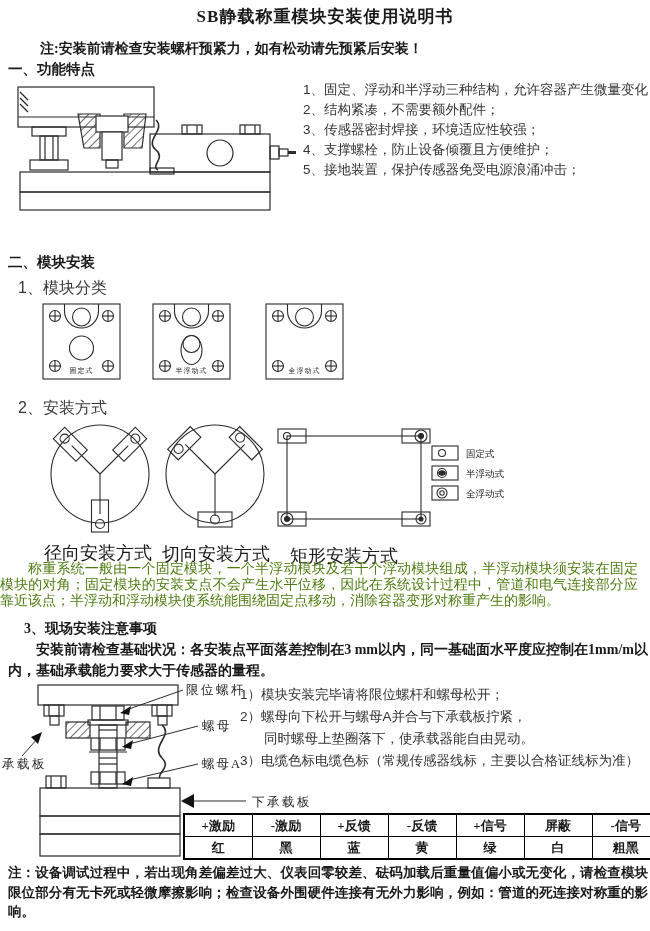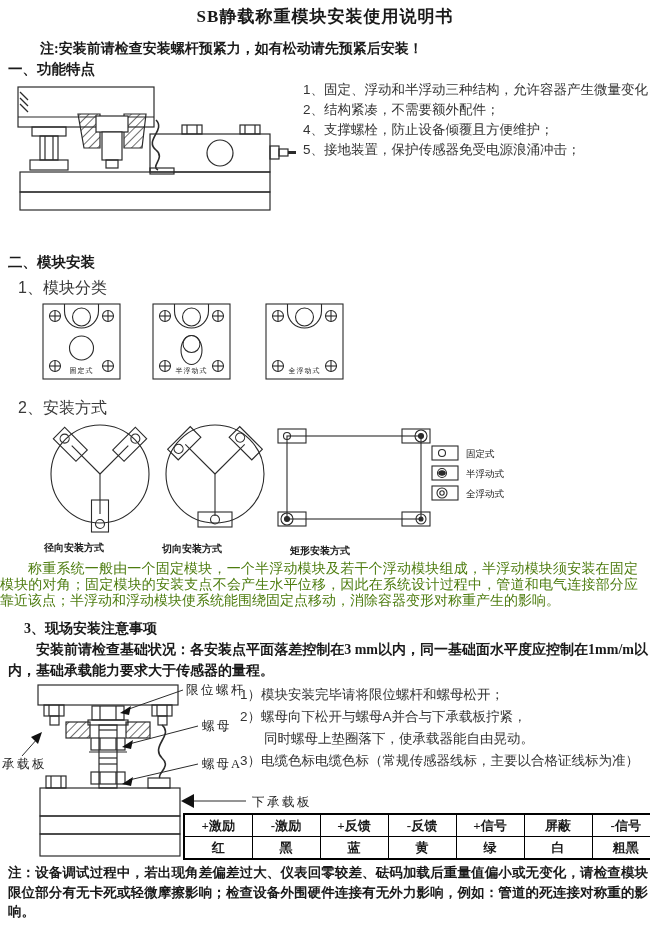--- a/index.html
+++ b/index.html
@@ -6,21 +6,21 @@
   .page{position:relative;width:650px;height:931px;background:#fff;overflow:hidden;
         font-family:"Liberation Serif",serif;color:#1a1a1a;}
   .abs{position:absolute;}
   .title{top:5px;left:0;width:650px;text-align:center;font-size:17px;font-weight:bold;letter-spacing:1px;}
   .top-note{top:40px;left:40px;font-size:14px;font-weight:bold;}
   .h1{font-size:14.5px;font-weight:bold;}
   .sub{font-family:"Liberation Sans","DejaVu Sans",sans-serif;color:#3a3a3a;font-size:16px;}
   .features{top:80px;left:303px;width:346px;font-family:"Liberation Sans","DejaVu Sans",sans-serif;
             color:#333;font-size:13.5px;line-height:20px;}
   .feat{padding-left:1.65em;text-indent:-1.65em;}
-  .method-label{font-size:10px;font-weight:bold;}
+  .method-label{font-size:18px;font-weight:normal;}
   .para1{top:560px;left:0;width:638px;font-family:"Liberation Sans","DejaVu Sans",sans-serif;
          color:#4d7c0f;font-size:14px;line-height:16px;text-indent:2em;text-align:justify;}
   .h3{top:620px;left:24px;font-size:14px;font-weight:bold;}
   .para2{top:639px;left:8px;width:640px;font-size:14px;font-weight:bold;line-height:21px;
          text-indent:2em;text-align:justify;}
   .steps{top:684px;left:240px;width:408px;font-family:"Liberation Sans","DejaVu Sans",sans-serif;
          color:#333;font-size:13.5px;line-height:22px;}
   .step-indent{padding-left:24px;}
   table.cable{position:absolute;top:813px;left:183px;width:478px;border-collapse:collapse;
               table-layout:fixed;font-size:13px;font-weight:bold;}
@@ -76,20 +76,21 @@
       <rect x="271" y="65" width="9" height="7"></rect>
       <line x1="280" y1="68.5" x2="288" y2="68.5" stroke-width="3"></line>
       <rect x="12" y="88" width="250" height="20"></rect>
       <rect x="12" y="108" width="250" height="18"></rect>
     </g>
   </svg>
 
   <div class="abs features">
     <div class="feat">1、固定、浮动和半浮动三种结构，允许容器产生微量变化</div>
     <div class="feat">2、结构紧凑，不需要额外配件；</div>
+    <div class="feat">3、传感器密封焊接，环境适应性较强；</div>
     <div class="feat">4、支撑螺栓，防止设备倾覆且方便维护；</div>
     <div class="feat">5、接地装置，保护传感器免受电源浪涌冲击；</div>
   </div>
 
   <div class="abs h1" style="top:253px;left:8px;">二、模块安装</div>
   <div class="abs sub" style="top:278px;left:18px;">1、模块分类</div>
 
   <svg class="abs" style="top:302px;left:42px;" width="80" height="80" viewBox="0 0 80 80">
     <g fill="none" stroke="#2b2b2b" stroke-width="1.1">
       <rect x="1" y="2" width="77" height="75"></rect>

